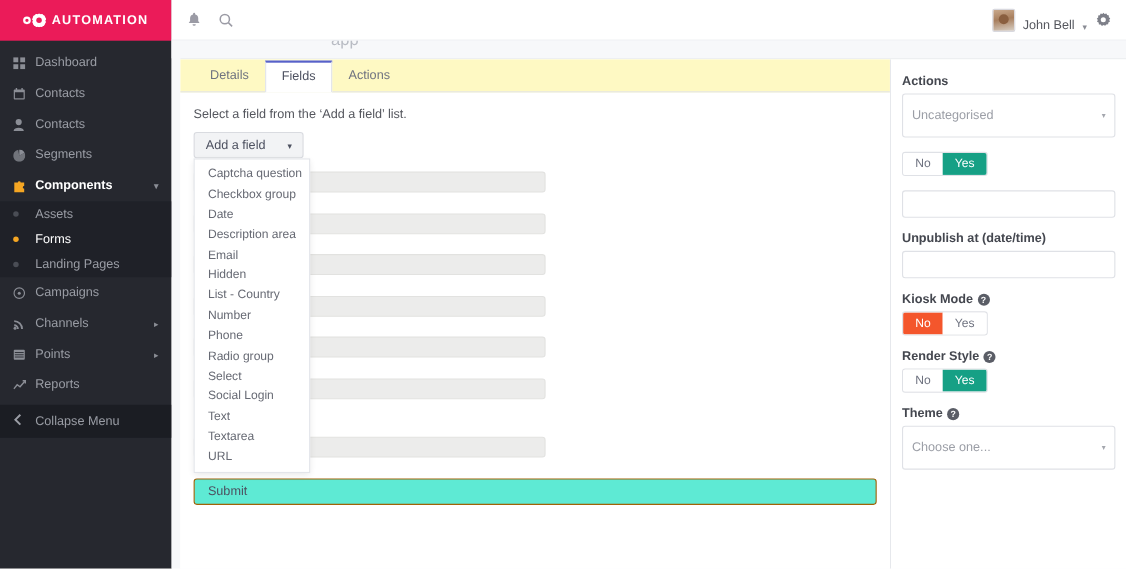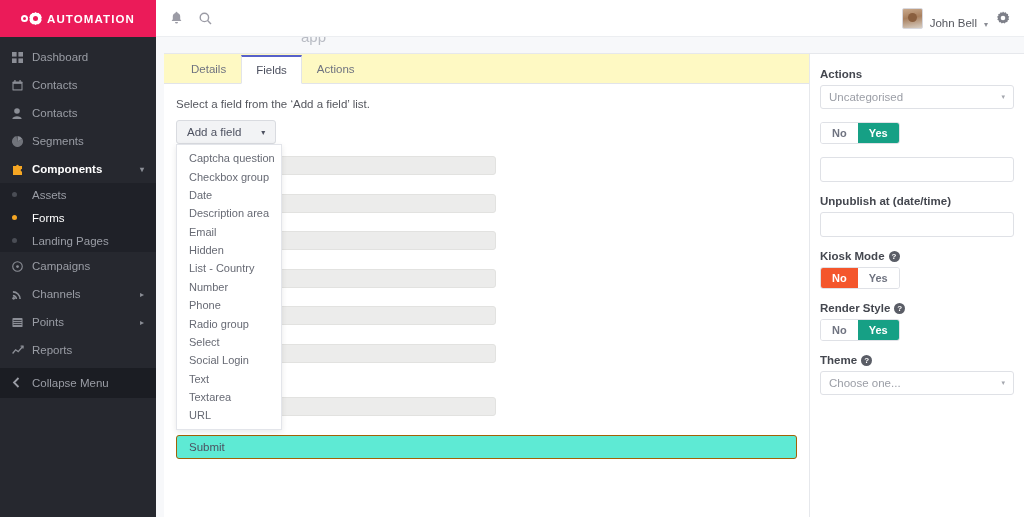--- a/index.html
+++ b/index.html
@@ -210,40 +210,40 @@
     margin-bottom: 5px; display: flex; align-items: center; gap: 4px;
   }
   .help-icon {
     width: 11px; height: 11px; border-radius: 50%;
     background: #5a5d66; color: #ffffff;
     font-size: 8px; line-height: 11px; text-align: center;
     font-weight: bold; display: inline-block;
   }
   .rp-group { margin-bottom: 13px; }
   .rp-select {
-    height: 24px; width: 100%;
+    height: 40px; width: 100%;
     border: 1px solid #dfe1e6; border-radius: 3px;
     background: #ffffff;
     display: flex; align-items: center;
     padding: 0 8px; font-size: 11.5px; color: #9b9ea6;
     justify-content: space-between; cursor: pointer;
   }
   .rp-select .sel-caret { font-size: 7px; color: #a4a7ae; }
   .rp-input {
     height: 25px; width: 100%;
     border: 1px solid #dfe1e6; border-radius: 3px;
     background: #ffffff;
   }
   .toggle {
     display: inline-flex; border-radius: 3px; overflow: hidden;
     border: 1px solid #dfe1e6;
   }
   .toggle .tg {
     padding: 4px 11px; font-size: 11px; cursor: pointer;
-    background: #ffffff; color: #6f7380; font-weight: bold;
+    background: #ffffff; color: #6f7380; font-weight: normal;
   }
   .toggle .tg.on-green { background: #16a085; color: #ffffff; }
   .toggle .tg.on-red { background: #f4562c; color: #ffffff; }
 </style>
 </head>
 <body>
 
 <div class="app">
 
   <div class="sidebar">

